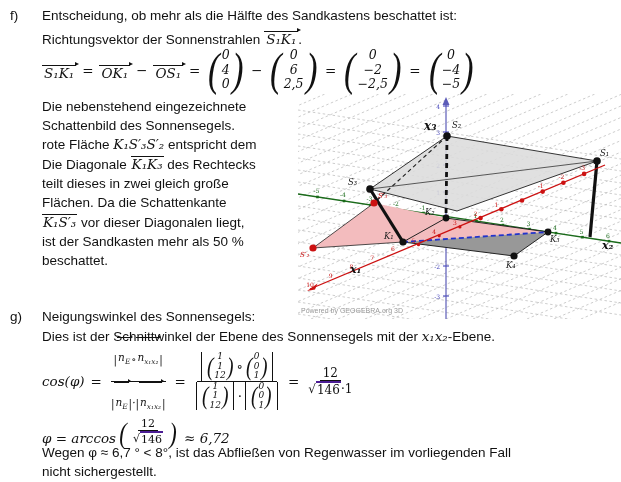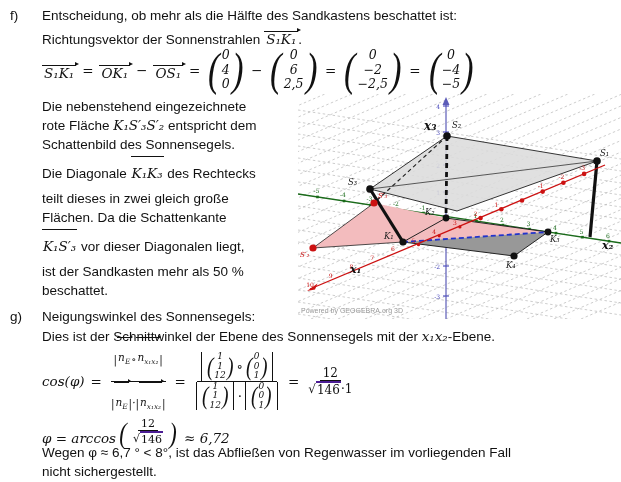--- a/index.html
+++ b/index.html
@@ -2,21 +2,21 @@
 <html><head>
 <meta charset="utf-8">
 <style>
   html,body{margin:0;padding:0}
   body{width:621px;height:482px;background:#ffffff;position:relative;overflow:hidden;
        font-family:"Liberation Sans",sans-serif;color:#111;font-size:13.5px}
   .abs{position:absolute}
   .it{}
   .math{font-family:"DejaVu Serif",serif;font-style:italic}
   .mup{font-family:"DejaVu Serif",serif;font-style:normal}
-  .ol{border-top:1px solid #111;padding:9px 1px;display:inline-block;line-height:1.05;margin-top:2px}
+  .ol{border-top:1px solid #111;padding:0 1px;display:inline-block;line-height:1.05;margin-top:2px}
   .vecol{position:relative;border-top:1px solid #111;padding:0 2px;display:inline-block;line-height:1.05;margin-top:5px}
   .vecol::after{content:"";position:absolute;top:-4px;right:-3px;width:0;height:0;
      border-style:solid;border-width:2.5px 0 2.5px 4.5px;border-color:transparent transparent transparent #111}
   .olv{position:relative;border-top:1px solid #111;padding:14px 1px;display:inline-block;line-height:1.1}
   .olv::after{content:"";position:absolute;top:-3.5px;right:-2px;width:0;height:0;
      border-style:solid;border-width:2px 0 2px 3.5px;border-color:transparent transparent transparent #111}
   .eqrow{display:flex;align-items:center;gap:5px;font-size:13.5px}
   .eqrow .op{margin:0 1px}
   .cvec{display:inline-flex;align-items:center}
   .paren{font-family:"Liberation Serif",serif;font-weight:400;line-height:.9;transform:scaleX(.75)}
@@ -92,22 +92,22 @@
         <span class="vrow">0</span>
         <span class="vrow">−4</span>
         <span class="vrow">−5</span>
       </span>
       <span class="paren">)</span>
     </span>
 </div>
 
 <div class="abs para" style="left:42px;top:97px">
   <div><span>Die nebenstehend eingezeichnete</span></div>
+  <div><span>Schattenbild des Sonnensegels.</span></div>
   <div><span>rote Fläche </span><span class="math">K₁S′₃S′₂</span><span> entspricht dem</span></div>
-  <div><span>Schattenbild des Sonnensegels.</span></div>
   <div><span>Die Diagonale </span><span class="math ol">K₁K₃</span><span> des Rechtecks</span></div>
   <div><span>teilt dieses in zwei gleich große</span></div>
   <div><span>Flächen. Da die Schattenkante</span></div>
   <div><span class="math ol">K₁S′₃</span><span> vor dieser Diagonalen liegt,</span></div>
   <div><span>ist der Sandkasten mehr als  50 %</span></div>
   <div><span>beschattet.</span></div>
 </div>
 
 <div class="abs" style="left:10px;top:309px">g)</div>
 <div class="abs it" style="left:42px;top:309px">Neigungswinkel des Sonnensegels:</div>

